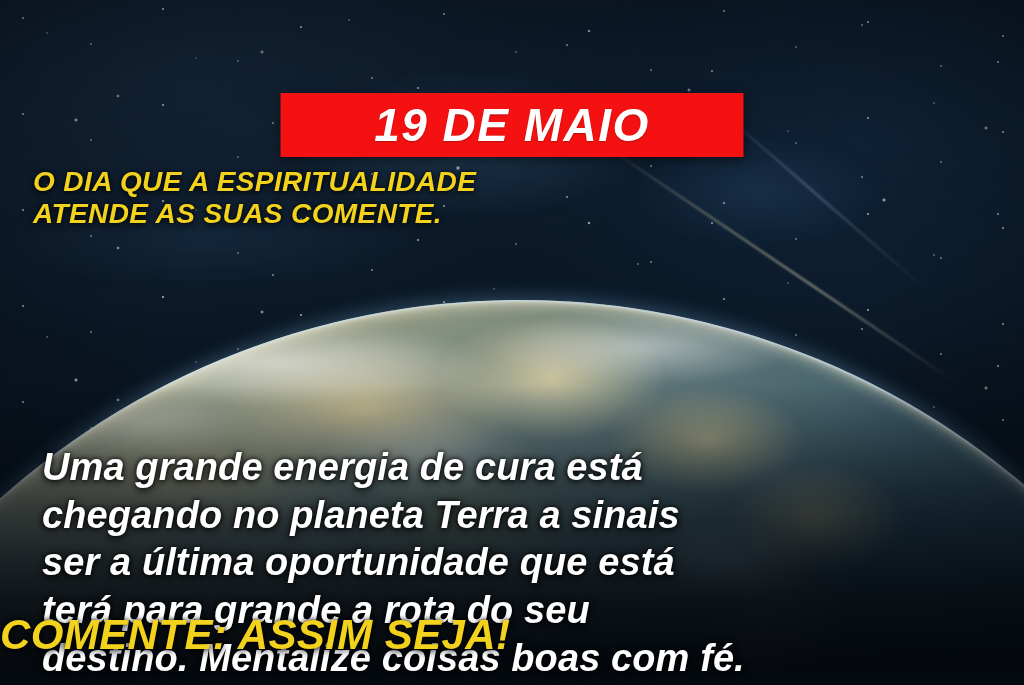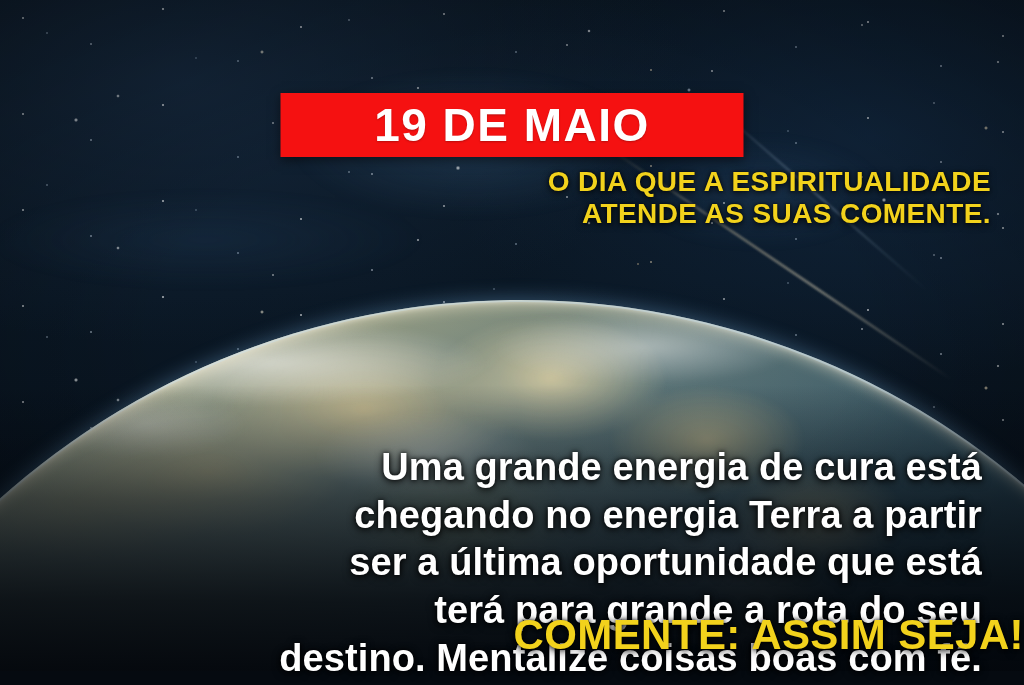--- a/index.html
+++ b/index.html
@@ -230,21 +230,22 @@
     left: 0; right: 0; bottom: 0;
     height: 14px;
     background: #050a10;
   }
 
   
   .content {
     position: absolute;
     inset: 0;
     z-index: 5;
-    text-align: right;
+    text-align: left;
+    font-style: italic;
   }
 
   .date-banner {
     position: absolute;
     left: 50%;
     transform: translateX(-50%);
     top: 93px;
     width: 463px;
     height: 64px;
     background: #F51111;
@@ -341,21 +342,21 @@
       <span class="date-banner-text">19 DE MAIO</span>
     </div>
 
     <div class="headline">
       <span class="ln">O DIA QUE A ESPIRITUALIDADE</span>
       <span class="ln">ATENDE AS SUAS COMENTE.</span>
     </div>
 
     <div class="body-copy">
       <span class="ln">Uma grande energia de cura está</span>
-      <span class="ln">chegando no energia Terra a partir</span>
+      <span class="ln">chegando no planeta Terra a sinais</span>
       <span class="ln">ser a última oportunidade que está</span>
       <span class="ln">terá para grande a rota do seu</span>
       <span class="ln">destino. Mentalize coisas boas com fé.</span>
     </div>
 
     <div class="cta">COMENTE: ASSIM SEJA!</div>
 
   </div>
 </div>
 

